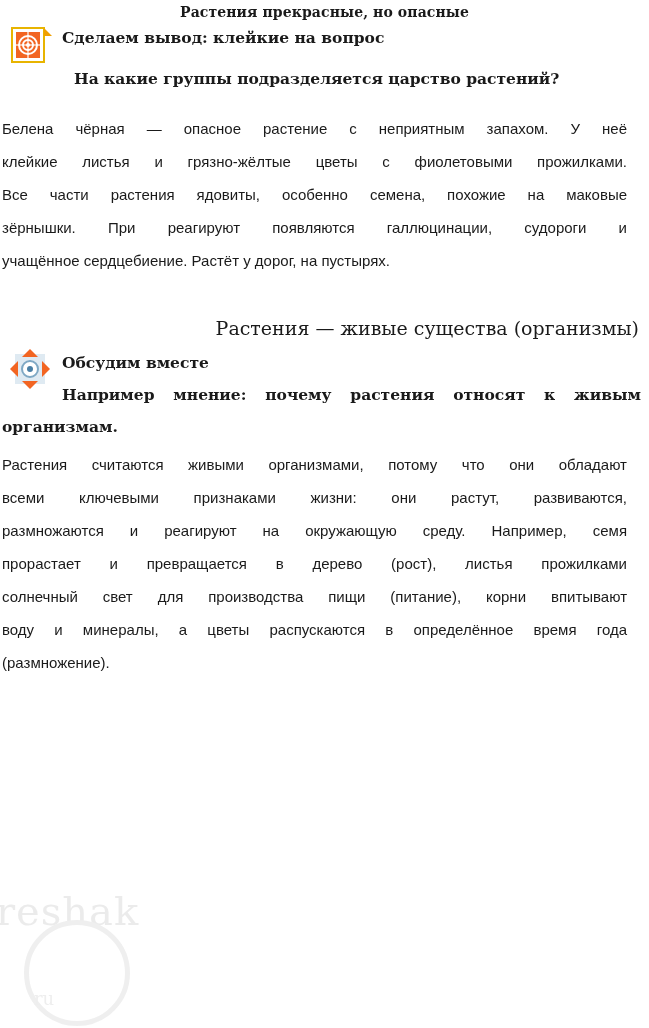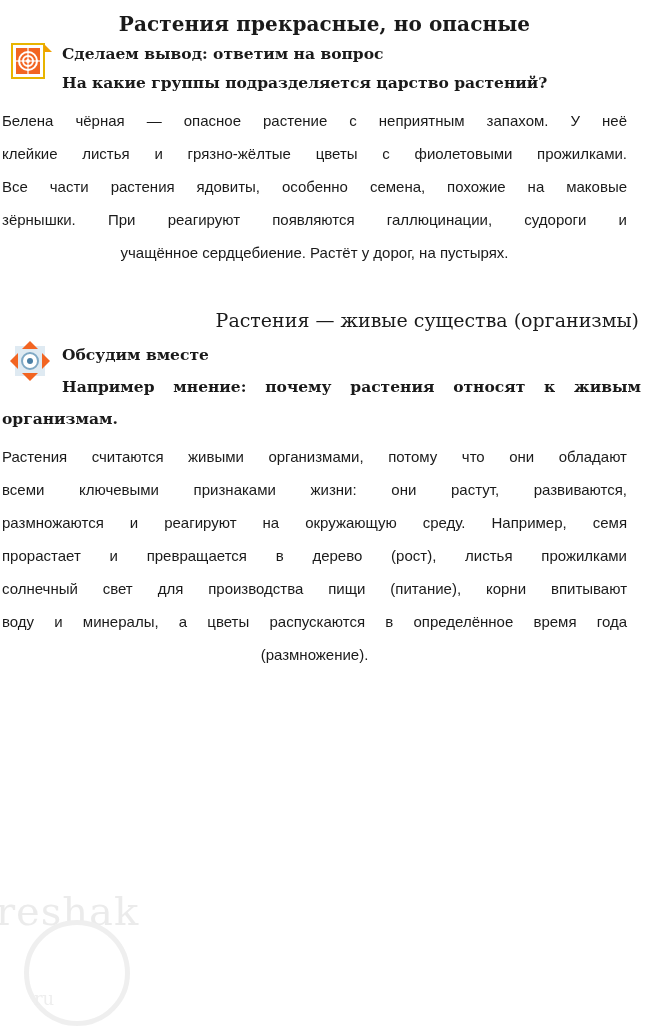--- a/index.html
+++ b/index.html
@@ -18,38 +18,38 @@
   .page {
     position: relative;
     width: 649px;
     height: 1028px;
     padding: 0;
     box-sizing: border-box;
   }
   .heading {
     text-align: center;
     font-weight: bold;
-    font-size: 20px;
+    font-size: 14px;
     font-family: "DejaVu Serif", serif;
     letter-spacing: 0.1px;
     margin: 0;
-    padding: 12px 10px 2px 10px;
+    padding: 4px 10px 2px 10px;
   }
   .subheading {
     font-weight: bold;
     font-size: 15.5px;
     font-family: "DejaVu Serif", serif;
     margin: 0;
     padding: 6px 10px 2px 62px;
   }
   .q-line {
     font-weight: bold;
     font-size: 15.5px;
     font-family: "DejaVu Serif", serif;
-    margin: 0;
+    margin: 12px;
     padding: 8px 8px 4px 62px;
   }
   ul.plant-list {
     list-style: none;
     margin: 10px 0 0 0;
     padding: 0;
   }
   ul.plant-list li {
     position: relative;
     font-size: 15px;
@@ -101,21 +101,21 @@
     margin: 0;
     padding: 0 22px 0 2px;
   }
   .para .just {
     display: block;
     text-align: justify;
     text-align-last: justify;
   }
   .para .last {
     display: block;
-    text-align: center;
+    text-align: left;
   }
   .center-head {
     text-align: right;
     font-weight: normal;
     font-size: 19px;
     font-family: "DejaVu Serif", serif;
     margin: 0;
     padding: 0 10px;
   }
   .spacer-lg { height: 40px; }
@@ -184,21 +184,21 @@
           <rect x="4" y="6" width="32" height="34" fill="#ffffff" stroke="#e8b400" stroke-width="2"></rect>
           <polygon points="36,6 44,14 36,14" fill="#f0a000"></polygon>
           <rect x="8" y="10" width="24" height="26" fill="#f26522"></rect>
           <circle cx="20" cy="23" r="9" fill="none" stroke="#ffffff" stroke-width="2"></circle>
           <circle cx="20" cy="23" r="5" fill="none" stroke="#ffffff" stroke-width="2"></circle>
           <circle cx="20" cy="23" r="2" fill="#ffffff"></circle>
           <line x1="20" y1="10" x2="20" y2="36" stroke="#ffffff" stroke-width="1.2"></line>
           <line x1="8" y1="23" x2="32" y2="23" stroke="#ffffff" stroke-width="1.2"></line>
         </svg>
       </span>
-      <p class="subheading">Сделаем вывод: ответим на вопрос</p>
+      <p class="subheading">Сделаем вывод: клейкие на вопрос</p>
       <p class="q-line">На какие группы подразделяется царство растений?</p>
     </div>
 
 
 
     <div class="spacer-sm"></div>
 
     <div class="para">
       <span class="just">Белена чёрная — опасное растение с неприятным запахом. У неё</span>
       <span class="just">клейкие листья и грязно-жёлтые цветы с фиолетовыми прожилками.</span>

